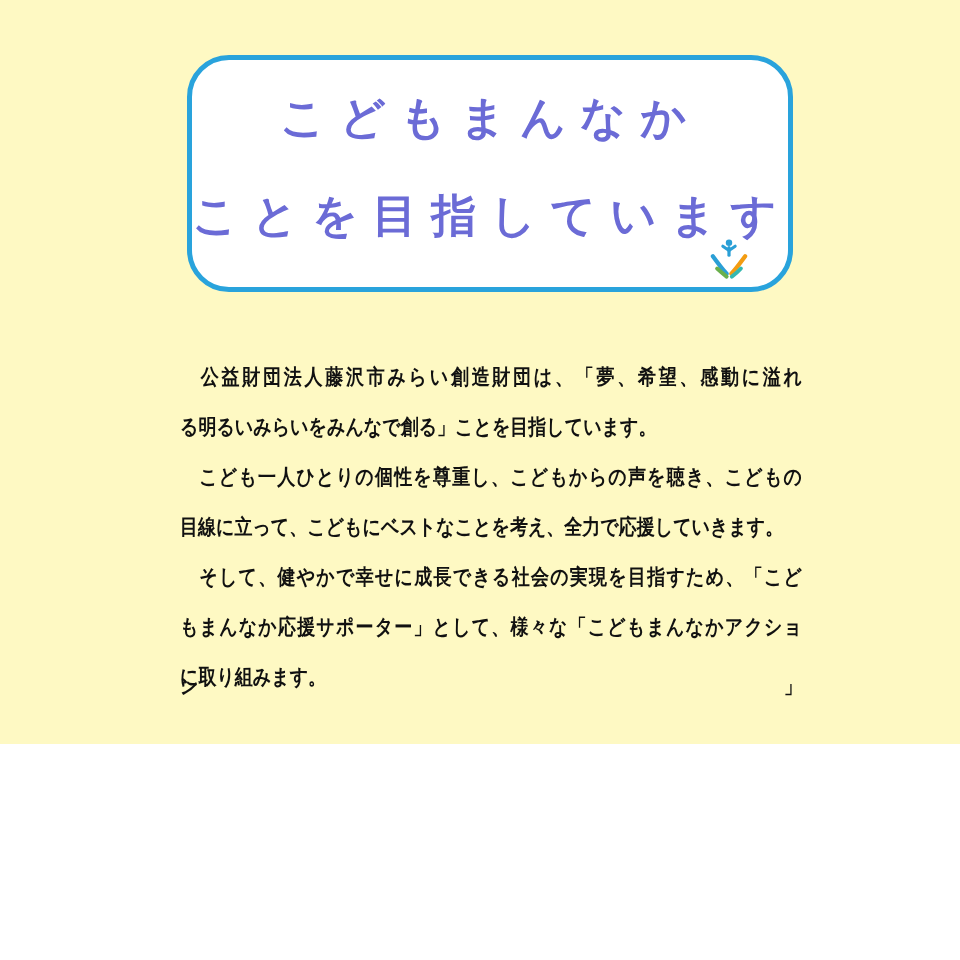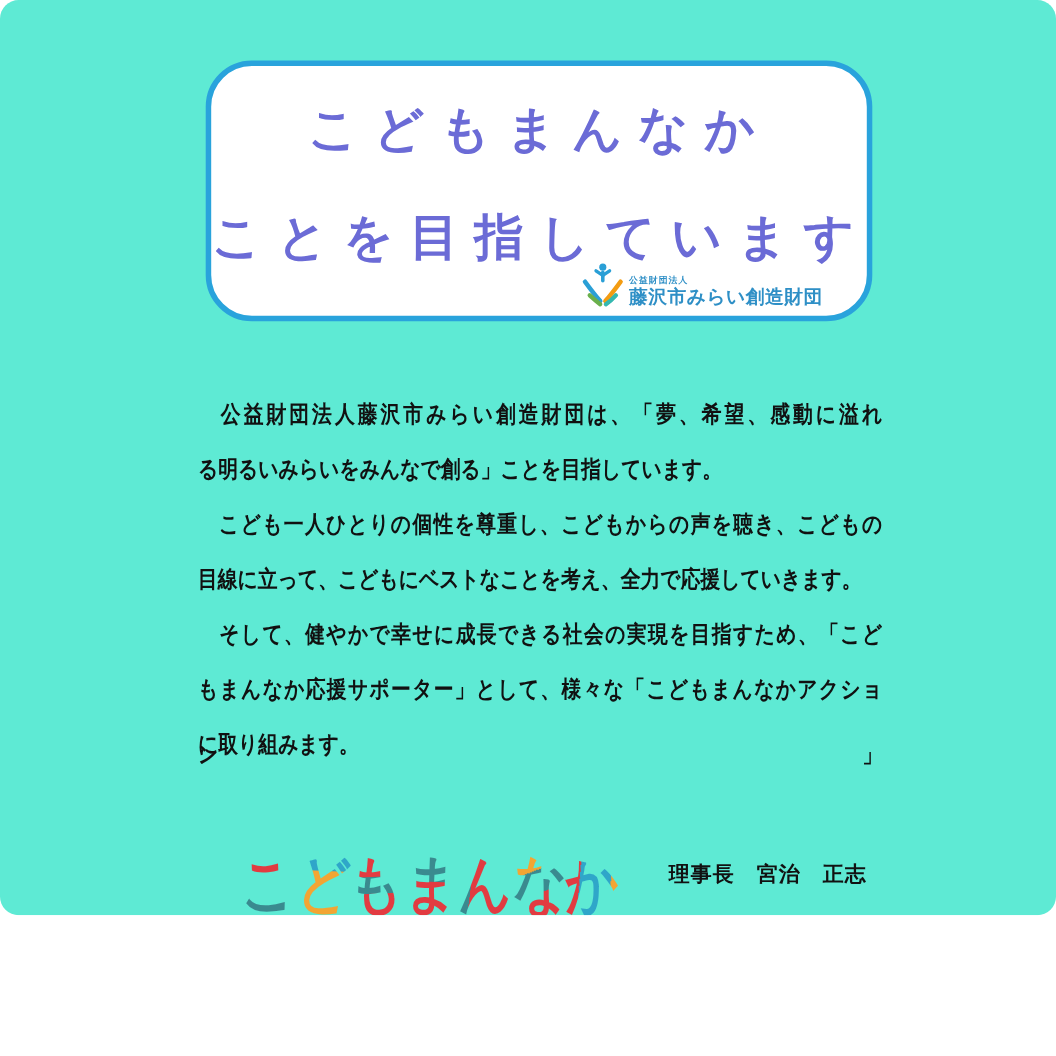--- a/index.html
+++ b/index.html
@@ -4,24 +4,23 @@
 <style>
   html, body {
     margin: 0;
     padding: 0;
     background: #ffffff;
     font-family: "Liberation Sans", "DejaVu Sans", sans-serif;
   }
   .page {
     position: relative;
     width: 960px;
-    height: 832px;
-    background: #5eead4;
+    height: 744px;
+    background: #fef9c3;
     overflow: hidden;
-    border-radius: 17px;
   }
 
   
   .decl-box {
     position: absolute;
     left: 187px;
     top: 55px;
     width: 596px;
     height: 227px;
     border: 5px solid #29a3dc;
@@ -151,24 +150,20 @@
       <svg class="f-mark" viewBox="0 0 40 46" xmlns="http://www.w3.org/2000/svg">
         <circle cx="20" cy="6" r="3.4" fill="#2a9fd6"></circle>
         <path d="M20 11 L20 19" stroke="#2a9fd6" stroke-width="3.4" stroke-linecap="round" fill="none"></path>
         <path d="M20 14 L13.5 9.5" stroke="#2a9fd6" stroke-width="3.2" stroke-linecap="round" fill="none"></path>
         <path d="M20 14 L26.5 9.5" stroke="#2a9fd6" stroke-width="3.2" stroke-linecap="round" fill="none"></path>
         <path d="M3 20 Q11 31 17.5 38.5" stroke="#2a9fd6" stroke-width="4.4" stroke-linecap="round" fill="none"></path>
         <path d="M7.5 33 Q13 38 17.5 41.5" stroke="#6ab04c" stroke-width="4.2" stroke-linecap="round" fill="none"></path>
         <path d="M37 20 Q29 31 22.5 38.5" stroke="#f39c12" stroke-width="4.4" stroke-linecap="round" fill="none"></path>
         <path d="M23 41.5 Q28 38 32.5 33" stroke="#35b8b0" stroke-width="4.2" stroke-linecap="round" fill="none"></path>
       </svg>
-      <div class="f-text">
-        <div class="f-small">公益財団法人</div>
-        <div class="f-name">藤沢市みらい創造財団</div>
-      </div>
     </div>
   </div>
 
   <div class="body-text">
     <div class="bline j">　公益財団法人藤沢市みらい創造財団は、「夢、希望、感動に溢れ</div>
     <div class="bline">る明るいみらいをみんなで創る」ことを目指しています。</div>
     <div class="bline j">　こども一人ひとりの個性を尊重し、こどもからの声を聴き、こどもの</div>
     <div class="bline">目線に立って、こどもにベストなことを考え、全力で応援していきます。</div>
     <div class="bline j">　そして、健やかで幸せに成長できる社会の実現を目指すため、「こど</div>
     <div class="bline j">もまんなか応援サポーター」として、様々な「こどもまんなかアクション」</div>

